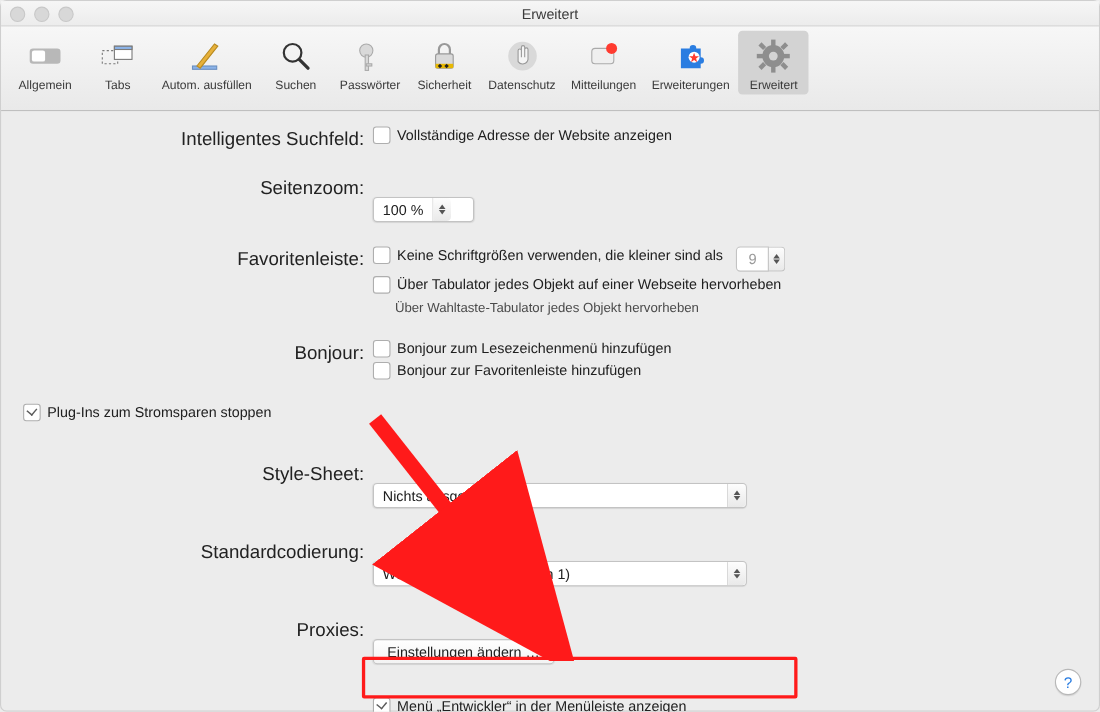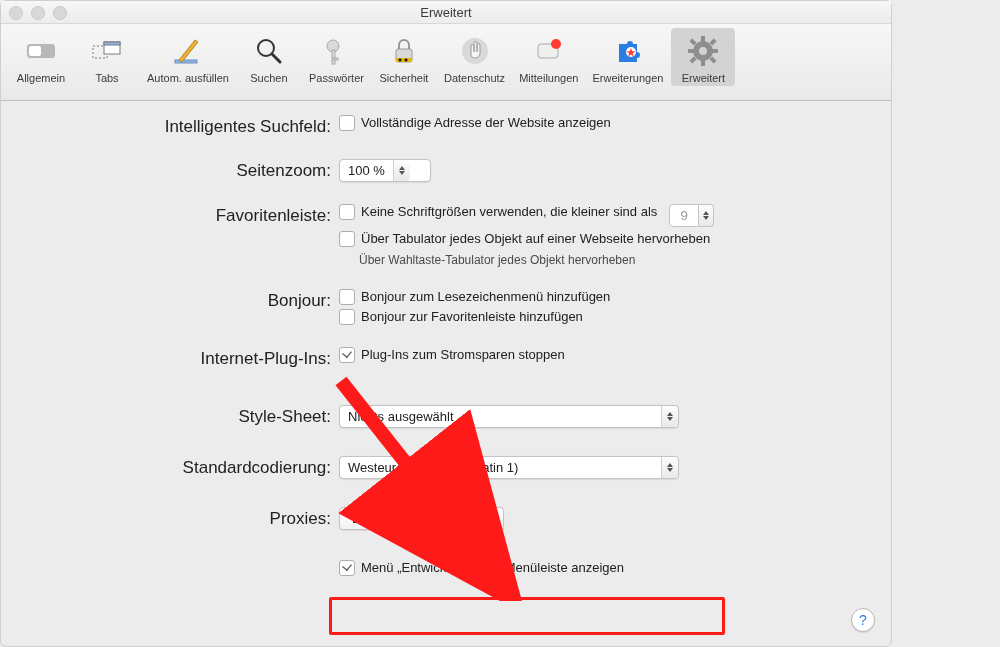--- a/index.html
+++ b/index.html
@@ -7,21 +7,21 @@
     padding: 0;
     width: 1000px;
     height: 647px;
     font-family: -apple-system, "Helvetica Neue", Helvetica, Arial, sans-serif;
     font-size: 13px;
     color: #202020;
     background: #ececec;
     overflow: hidden;
   }
   .window {
-    width: 892px;
+    width: 1000px;
     height: 647px;
     background: #ececec;
     border: 1px solid #cfcfcf;
     border-radius: 6px;
     box-sizing: border-box;
     position: relative;
   }
 
   
   .titlebar {
@@ -103,21 +103,21 @@
     color: #222;
     font-size: 17px;
   }
   .row-value {
     display: flex;
     flex-direction: column;
     gap: 4px;
     align-items: flex-start;
     font-size: 13px;
   }
-  .row-value.inline { flex-direction: row; align-items: flex-end; }
+  .row-value.inline { flex-direction: row; align-items: flex-end; margin-top: 20px; }
   .checkbox-line {
     display: flex;
     gap: 6px;
   }
   .spacer-row { grid-column: 1 / span 2; height: 10px; }
 
   
   .chk {
     appearance: none;
     width: 14px; height: 14px;
@@ -422,21 +422,20 @@
           <span>Bonjour zum Lesezeichenmenü hinzufügen</span>
         </label>
         <label class="checkbox-line">
           <span class="chk"></span>
           <span>Bonjour zur Favoritenleiste hinzufügen</span>
         </label>
       </div>
 
       <div class="spacer-row"></div>
 
-      <div class="row-label">Internet-Plug-Ins:</div>
       <div class="row-value">
         <label class="checkbox-line">
           <span class="chk checked"></span>
           <span>Plug-Ins zum Stromsparen stoppen</span>
         </label>
       </div>
 
       <div class="spacer-row" style="height:24px"></div>
 
       <div class="row-label">Style-Sheet:</div>

